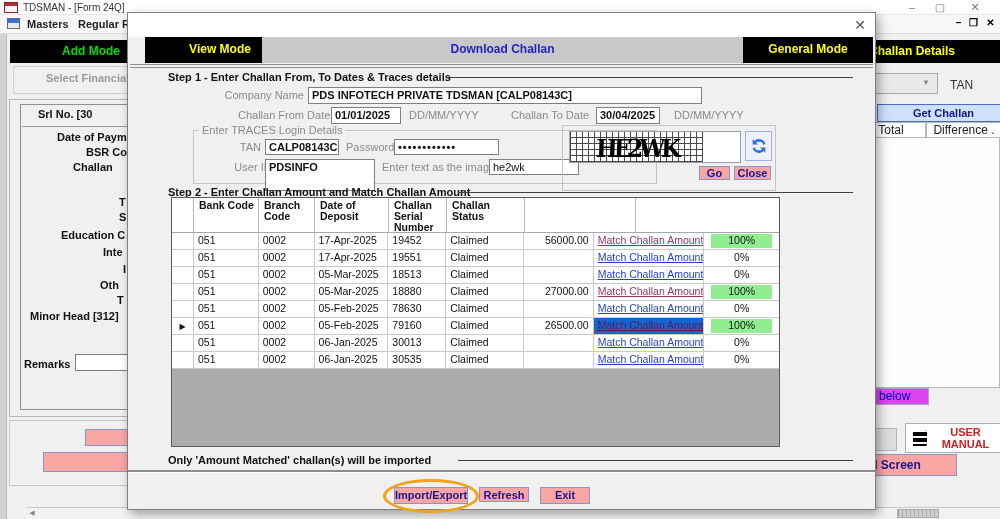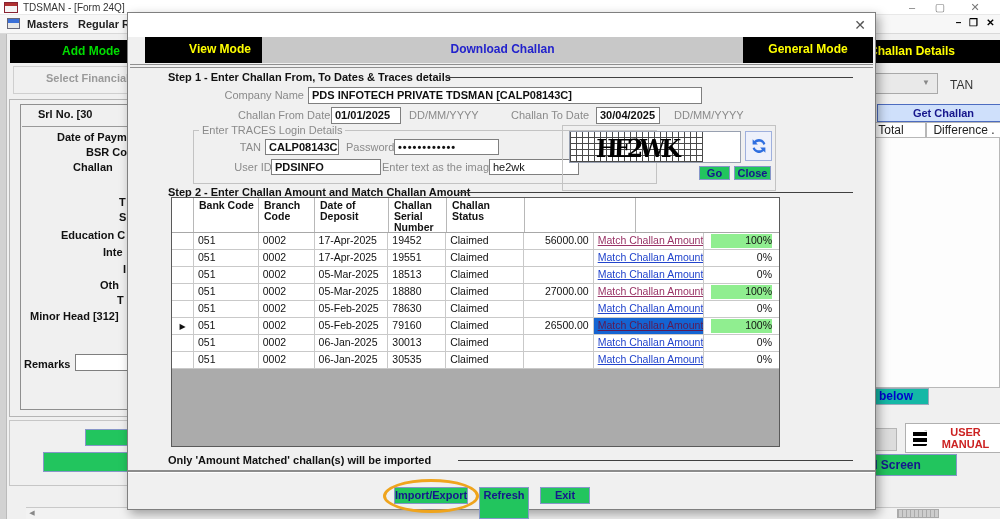--- a/index.html
+++ b/index.html
@@ -25,31 +25,31 @@
   .fin-label{left:46px;top:72px;color:#9a9a9a;font-weight:bold}
   .lpanel{left:9px;top:99px;width:280px;height:318px;border:1px solid #b5b5b5;background:#f0f0f0}
   .lfieldset{left:20px;top:104px;width:260px;height:306px;border:1px solid #8f8f8f;background:#f0f0f0}
   .lhline{left:22px;top:126px;width:240px;border-top:1px solid #9a9a9a}
   .llabel{font-weight:bold;color:#111;font-size:11px}
   .remarks-input{left:75px;top:354px;width:120px;height:17px}
   .lbtnbox{left:9px;top:420px;width:280px;height:66px;border:1px solid #c6c6c6}
   
   .tbox{background:#fff;border:1px solid #7f7f7f;font-size:11px;line-height:15px;padding:0 3px;overflow:hidden;white-space:nowrap}
   .glabel{color:#8a8a8a;font-size:11px;white-space:nowrap}
-  .btn{background:#22c55e;border:1px solid #8796c9;color:#16168c;font-weight:bold;font-size:11px;
+  .btn{background:#fca5a5;border:1px solid #8796c9;color:#16168c;font-weight:bold;font-size:11px;
        text-align:center;cursor:pointer;line-height:13px}
   
   .rwhite{left:858px;top:137px;width:142px;height:251px;background:#fdfdfd;border:1px solid #b8b8b8}
   .combo{left:856px;top:73px;width:82px;height:21px;background:#e9e9e9;border:1px solid #a9a9a9}
   .combo-arrow{left:922px;top:78px;color:#888;font-size:8px}
   .tan-label{left:950px;top:78px;font-size:12px;color:#333}
   .getchallan{left:877px;top:104px;width:133px;height:18px;background:#cfe0fb;border:1px solid #4d6cc0;line-height:16px}
   .rhead{top:122px;height:16px;background:#fff;border:1px solid #b8b8b8;text-align:center;font-size:12px;color:#222;line-height:15px}
-  .below-tab{left:869px;top:388px;width:60px;height:17px;background:#14b8a6;border:1px solid #9ab;color:#0000cc;
-             font-weight:bold;font-size:12px;padding-left:9px;line-height:15px}
+  .below-tab{left:869px;top:388px;width:60px;height:17px;background:#d946ef;border:1px solid #9ab;color:#0000cc;
+             font-weight:normal;font-size:12px;padding-left:9px;line-height:15px}
   .gray-stub{left:852px;top:428px;width:45px;height:23px;background:#dcdcdc;border:1px solid #b5b5b5}
   .manual-box{left:905px;top:423px;width:97px;height:30px;background:#fff;border:1px solid #b0b0b0;display:flex;align-items:center;cursor:pointer}
   .book-icon{width:20px;height:24px;margin-left:4px;background:#000;border-radius:3px 6px 6px 3px;
              background-image:repeating-linear-gradient(#000 0 4px,#fff 4px 6px);background-clip:content-box;
              padding:4px 3px;box-sizing:border-box;background-color:#000}
   .manual-text{flex:1;text-align:center;color:#cc2222;font-weight:bold;font-size:11px;line-height:12px}
   .fullscreen-btn{left:820px;top:454px;width:137px;height:22px;line-height:20px;font-size:12px}
   .hscroll{left:26px;top:507px;width:974px;height:12px;background:#f2f2f2;border-top:1px solid #c9c9c9}
   .hthumb{left:897px;top:509px;width:42px;height:9px;background:#cdcdcd;border:1px solid #aaa;
           background-image:repeating-linear-gradient(90deg,#aaa 0 1px,transparent 1px 4px)}
@@ -86,21 +86,21 @@
   .gc{border-right:1px solid #c9c9c9;font-size:10.5px;line-height:15px;padding:0 4px;
       box-sizing:border-box;overflow:hidden;white-space:nowrap}
   .c-sel{width:22px}.c-bank{width:65px}.c-branch{width:56px}.c-date{width:74px}.c-serial{width:58px}
   .c-status{width:78px}.c-amount{width:70px;text-align:right}.c-link{width:111px}.c-pct{width:75px;padding:0;display:flex}
   .mlink{color:#2244cc;text-decoration:underline;cursor:pointer;font-size:10.5px}
   .mlink.visited{color:#993366}
   .sel-cell{background:#1464d2}
   .sel-cell .mlink{color:#5c1a52}
   .arrow{text-align:center;padding:0}
   .arrow::after{content:"\25B6";font-size:8px;line-height:15px}
-  .pctval{flex:1;margin:1px 7px;text-align:right;font-size:10.5px;line-height:13px}
+  .pctval{flex:1;margin:1px 7px;text-align:center;font-size:10.5px;line-height:13px}
   .pctval.green{background:#90ee90}
   .dlg-sep2{left:0;top:457px;width:747px;height:3px;border-top:2px solid #8c8c8c;border-bottom:1px solid #fff}
   .hl-ellipse{left:255px;top:466px;width:96px;height:34px;border:3px solid #efa41d;border-radius:50%;z-index:12;pointer-events:none}
 </style>
 </head>
 <body>
 
 <div class="abs titlebar"></div>
 <div class="abs app-icon"></div>
 <div class="abs title-text nowrap">TDSMAN - [Form 24Q]</div>
@@ -190,21 +190,21 @@
   <div class="abs glabel" style="left:546px;top:96px">DD/MM/YYYY</div>
 
   <div class="abs groupbox" style="left:65px;top:117px;width:464px;height:54px">
     <span class="abs glabel legend" style="left:5px;top:-7px">Enter TRACES Login Details</span>
   </div>
   <div class="abs glabel" style="left:95px;top:128px;width:38px;text-align:right">TAN</div>
   <div class="abs tbox bold" style="left:137px;top:126px;width:74px;height:16px">CALP08143C</div>
   <div class="abs glabel" style="left:218px;top:128px">Password</div>
   <div class="abs tbox bold" style="left:266px;top:126px;width:105px;height:16px;letter-spacing:1px">••••••••••••</div>
   <div class="abs glabel" style="left:105px;top:148px;width:40px;text-align:center">User ID</div>
-  <div class="abs tbox bold" style="left:143px;top:146px;width:110px;height:16px">PDSINFO</div>
+  <div class="abs tbox bold" style="left:137px;top:146px;width:110px;height:32px">PDSINFO</div>
   <div class="abs glabel" style="left:254px;top:148px">Enter text as the image</div>
   <div class="abs tbox" style="left:361px;top:146px;width:90px;height:16px">he2wk</div>
 
   <div class="abs groupbox" style="left:434px;top:112px;width:214px;height:66px"></div>
   <div class="abs captcha-box">
     <div class="abs captcha-grid">
       <span class="captcha-text">HE2WK</span>
     </div>
   </div>
   <div class="abs refresh-btn">
@@ -360,16 +360,16 @@
           </div>
         </div>
       </div>
   </div>
 
   <div class="abs step-head" style="left:40px;top:441px">Only 'Amount Matched' challan(s) will be imported</div>
   <div class="abs hrule" style="left:330px;top:447px;width:395px"></div>
   <div class="abs dlg-sep2"></div>
 
   <div class="abs btn" style="left:266px;top:474px;width:74px;height:17px;line-height:15px">Import/Export</div>
-  <div class="abs btn" style="left:351px;top:474px;width:50px;height:32px;line-height:15px">Refresh</div>
+  <div class="abs btn" style="left:351px;top:474px;width:50px;height:15px;line-height:15px">Refresh</div>
   <div class="abs btn" style="left:412px;top:474px;width:50px;height:17px;line-height:15px">Exit</div>
   <div class="abs hl-ellipse"></div>
 </div>
 
 </body></html>

